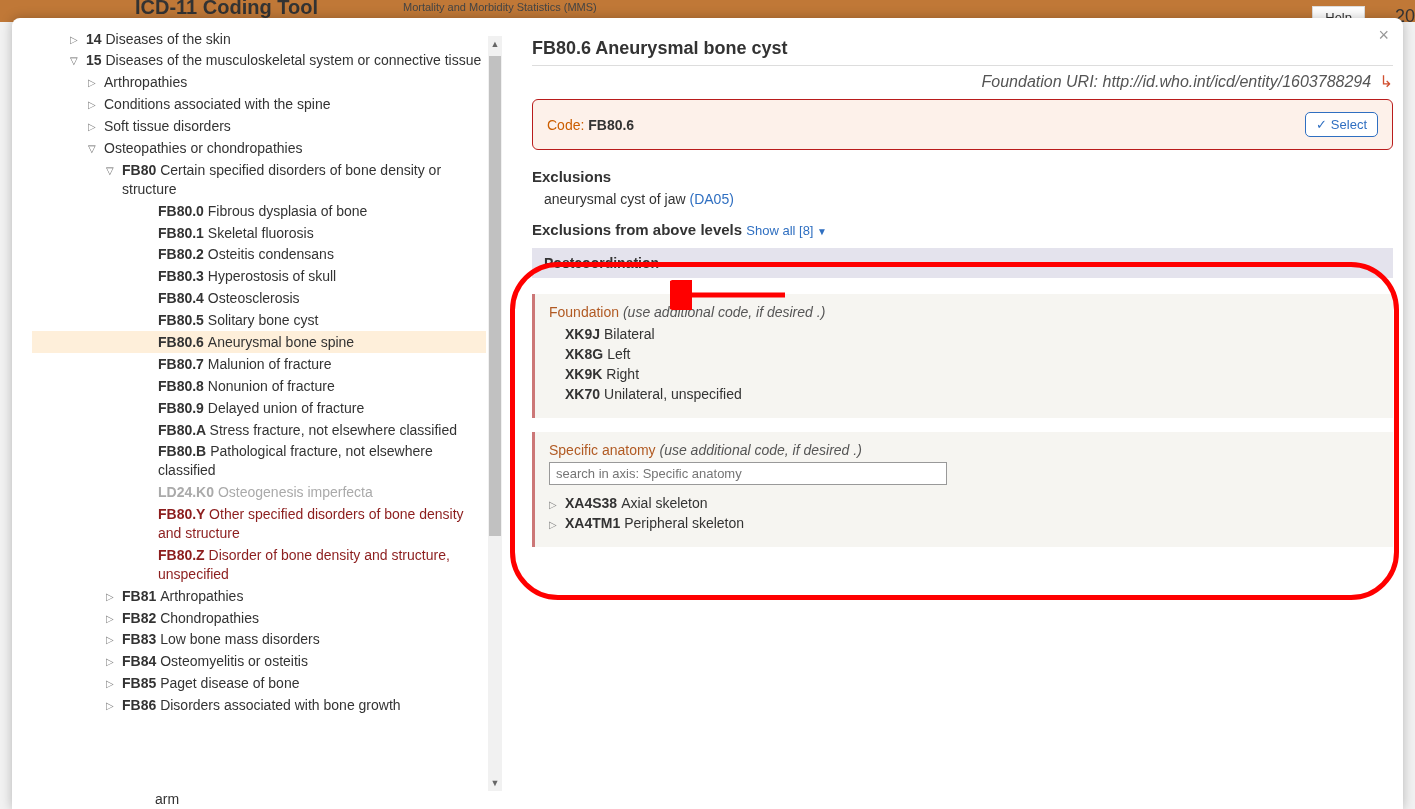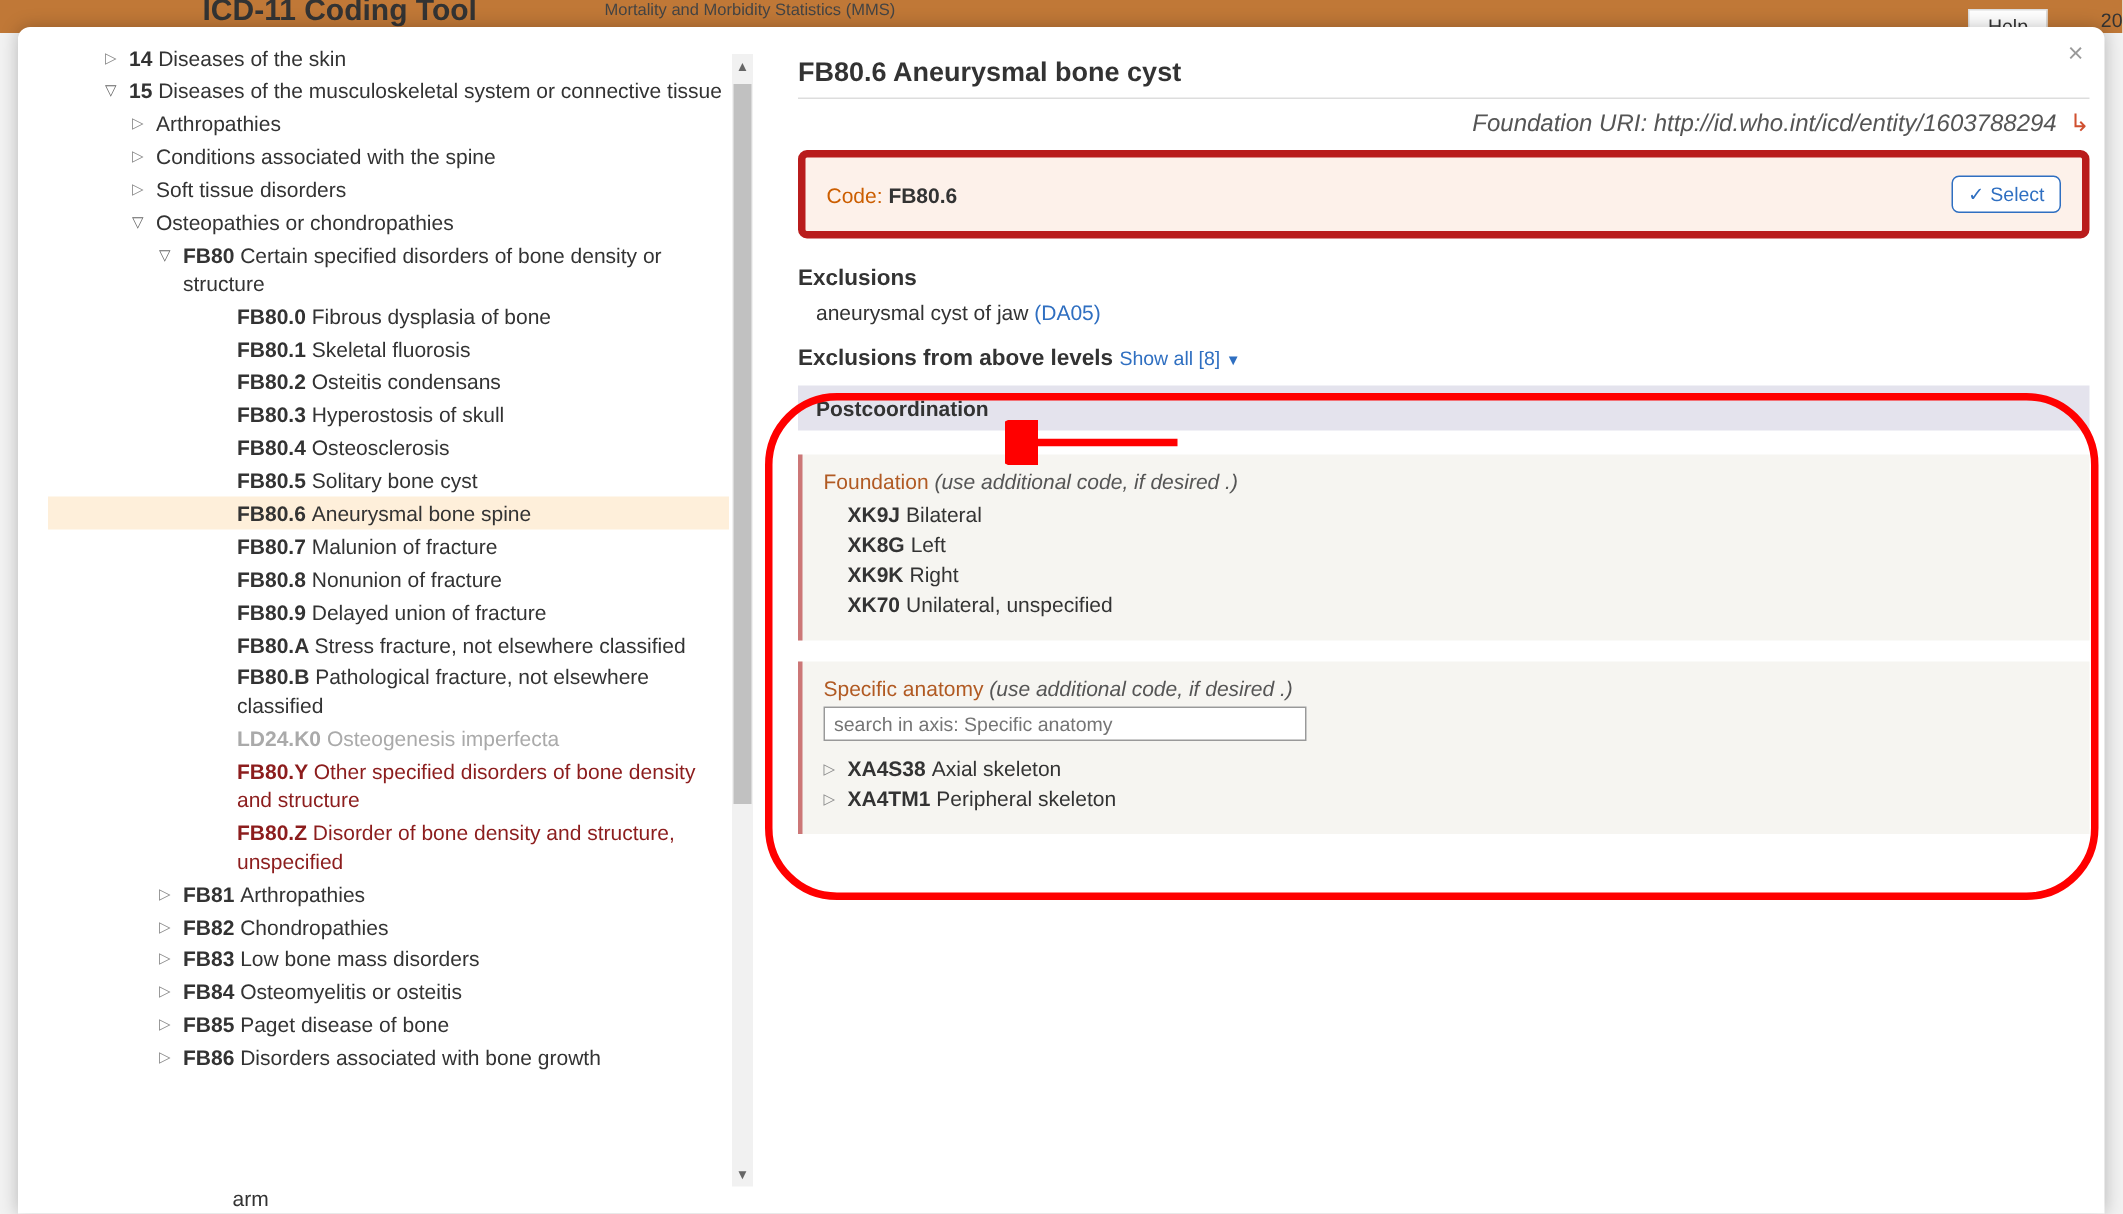--- a/index.html
+++ b/index.html
@@ -1,21 +1,21 @@
 <!DOCTYPE html>
 <html><head>
   <meta charset="utf-8">
   <style>
     * { box-sizing: border-box; margin: 0; padding: 0; }
     html, body { width: 1415px; height: 809px; font-family: "Segoe UI", Arial, sans-serif; font-size: 14px; color: #333; background: #f2f2f2; overflow: hidden; }
     .bg-header { background: #c07837; height: 22px; width: 100%; position: relative; }
     .bg-title { position: absolute; left: 135px; top: -4px; font-size: 20px; font-weight: bold; color: #333; }
     .bg-sub { position: absolute; left: 365px; top: 1px; font-size: 11px; color: #444; margin-left: 38px; }
     .bg-help { position: absolute; right: 50px; top: 6px; background: #fff; border: 1px solid #ddd; padding: 3px 12px; font-size: 13px; }
-    .bg-year { position: absolute; right: 0; top: 6px; font-size: 13px; color: #333; }
+    .bg-year { position: absolute; right: 0; top: 6px; font-size: 18px; color: #333; }
     .modal-backdrop { position: fixed; left: 0; top: 0; width: 100%; height: 100%; }
     .modal { position: absolute; left: 12px; top: 18px; right: 12px; bottom: 0; background: #fff; border-radius: 8px 8px 0 0; box-shadow: 0 0 12px rgba(0,0,0,0.25); overflow: hidden; }
     .close-x { position: absolute; right: 14px; top: 8px; font-size: 18px; color: #999; cursor: pointer; line-height: 1; font-family: Arial; }
     .split { display: flex; height: 100%; }
     .left-pane { width: 490px; flex: 0 0 490px; position: relative; overflow: hidden; padding: 20px 0 20px 20px; }
     .tree { height: 100%; overflow-y: hidden; padding-right: 16px; position: relative; top: -10px; }
     .scrollbar-track { position: absolute; right: 0; top: 18px; bottom: 18px; width: 14px; background: #f1f1f1; }
     .scrollbar-thumb { position: absolute; right: 1px; width: 12px; background: #c1c1c1; }
     .scroll-up { position: absolute; top: 0; left: 0; width: 14px; height: 16px; display: flex; align-items: center; justify-content: center; font-size: 9px; color: #666; }
     .scroll-down { position: absolute; bottom: 0; left: 0; width: 14px; height: 16px; display: flex; align-items: center; justify-content: center; font-size: 9px; color: #666; }
@@ -30,39 +30,39 @@
     .selected { background: #feefda; }
     .indent-0 { padding-left: 38px; }
     .indent-1 { padding-left: 56px; }
     .indent-2 { padding-left: 74px; }
     .indent-4 { padding-left: 110px; }
     .right-pane { flex: 1; padding: 20px 10px 20px 30px; overflow: hidden; }
     .detail-title { font-size: 18px; font-weight: bold; color: #333; margin-bottom: 6px; }
     .hr { border-bottom: 1px solid #ddd; margin-bottom: 6px; }
     .foundation-uri { text-align: right; font-style: italic; font-size: 16px; color: #555; margin-bottom: 8px; }
     .foundation-uri .link-arrow { color: #d05030; font-style: normal; margin-left: 4px; cursor: pointer; }
-    .code-box { background: #fdf1ea; border: 5px solid #b91c1c; border-radius: 6px; padding: 12px 14px; display: flex; justify-content: space-between; align-items: center; margin-bottom: 18px; }
+    .code-box { background: #fdf1ea; border: 1px solid #b91c1c; border-radius: 6px; padding: 12px 14px; display: flex; justify-content: space-between; align-items: center; margin-bottom: 18px; }
     .code-box .code-label { color: #cc5e00; }
     .code-box .code-value { color: #333; font-weight: bold; }
     .select-btn { background: #fff; border: 1px solid #2f6fc1; color: #2f6fc1; border-radius: 5px; padding: 4px 10px; font-size: 13px; cursor: pointer; display: flex; align-items: center; gap: 4px; }
     .select-btn .check { color: #2f6fc1; }
     .section-title { font-weight: bold; font-size: 15px; color: #333; margin-bottom: 6px; }
     .exclusion-item { padding-left: 12px; margin-bottom: 14px; }
     .exclusion-code { color: #2f6fc1; cursor: pointer; }
     .show-all { color: #2f6fc1; font-size: 13px; font-weight: normal; cursor: pointer; }
     .show-all .arrow { font-size: 10px; }
     .postcoord-header { background: #e4e3ed; padding: 7px 12px; font-weight: bold; margin: 10px 0 16px 0; }
     .axis-block { border-left: 3px solid #c77; background: #f6f5f1; padding: 10px 14px 14px 14px; margin-bottom: 14px; }
     .axis-title { color: #b15a23; }
     .axis-hint { font-style: italic; color: #555; }
     .axis-list { padding-left: 16px; padding-top: 4px; }
     .axis-item { padding: 2px 0; cursor: pointer; display: flex; align-items: center; }
     .axis-item .tri { margin-top: 2px; }
     .axis-code { font-weight: bold; margin-right: 4px; }
-    .axis-search { width: 322px; padding: 3px 6px; border: 1px solid #999; font-size: 13px; margin-top: 4px; margin-bottom: 4px; }
+    .axis-search { width: 398px; padding: 3px 6px; border: 1px solid #999; font-size: 13px; margin-top: 4px; margin-bottom: 4px; }
     .annotation { position: absolute; border: 5px solid red; border-radius: 48px; pointer-events: none; }
     .annotation-arrow { position: absolute; pointer-events: none; }
   </style>
 </head>
 <body>
 
 <div class="bg-header">
   <div class="bg-title">ICD-11 Coding Tool</div>
   <div class="bg-sub">Mortality and Morbidity Statistics (MMS)</div>
   <div class="bg-help">Help</div>

